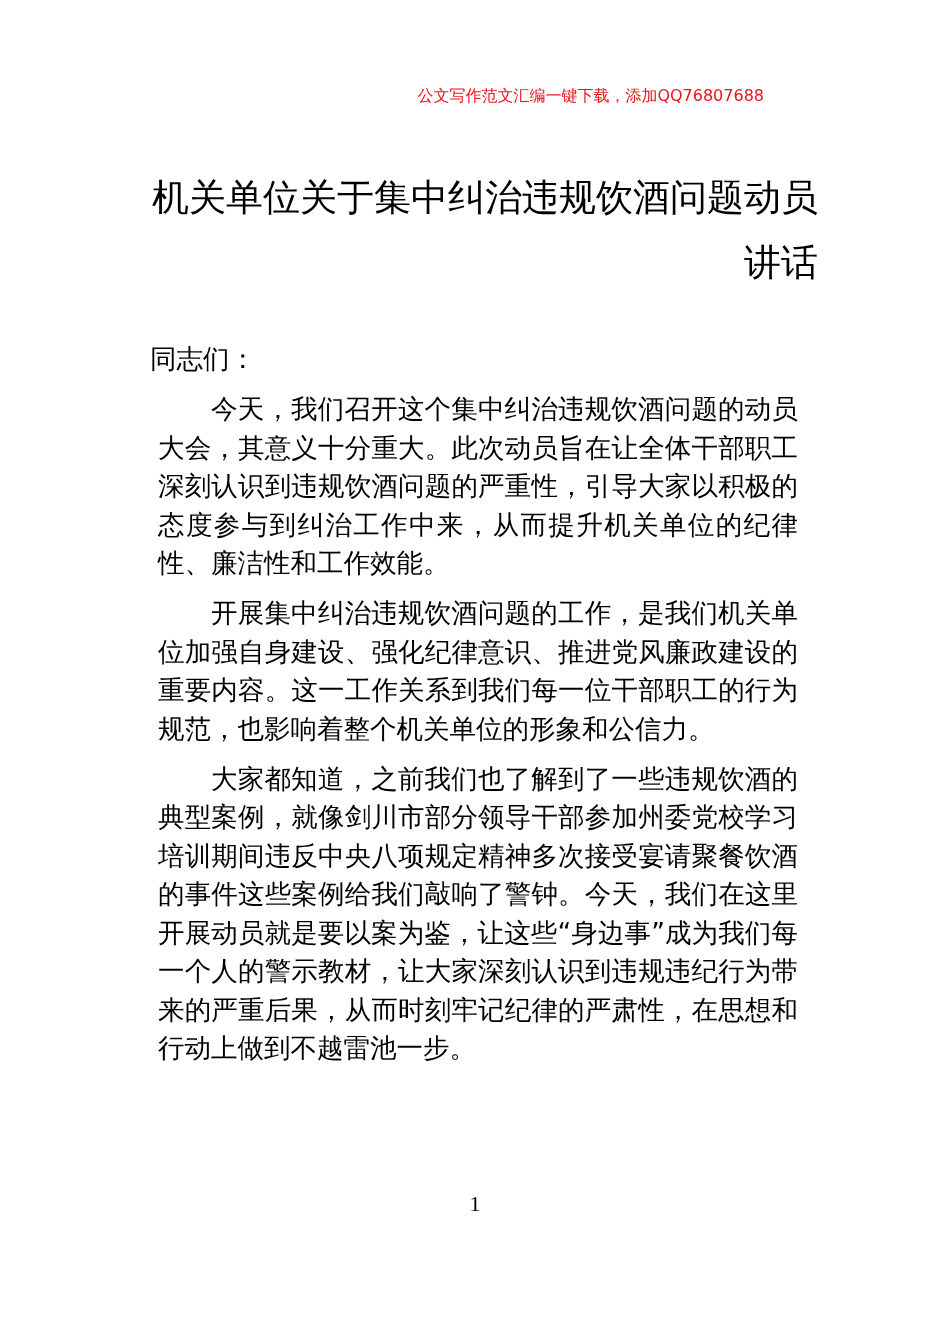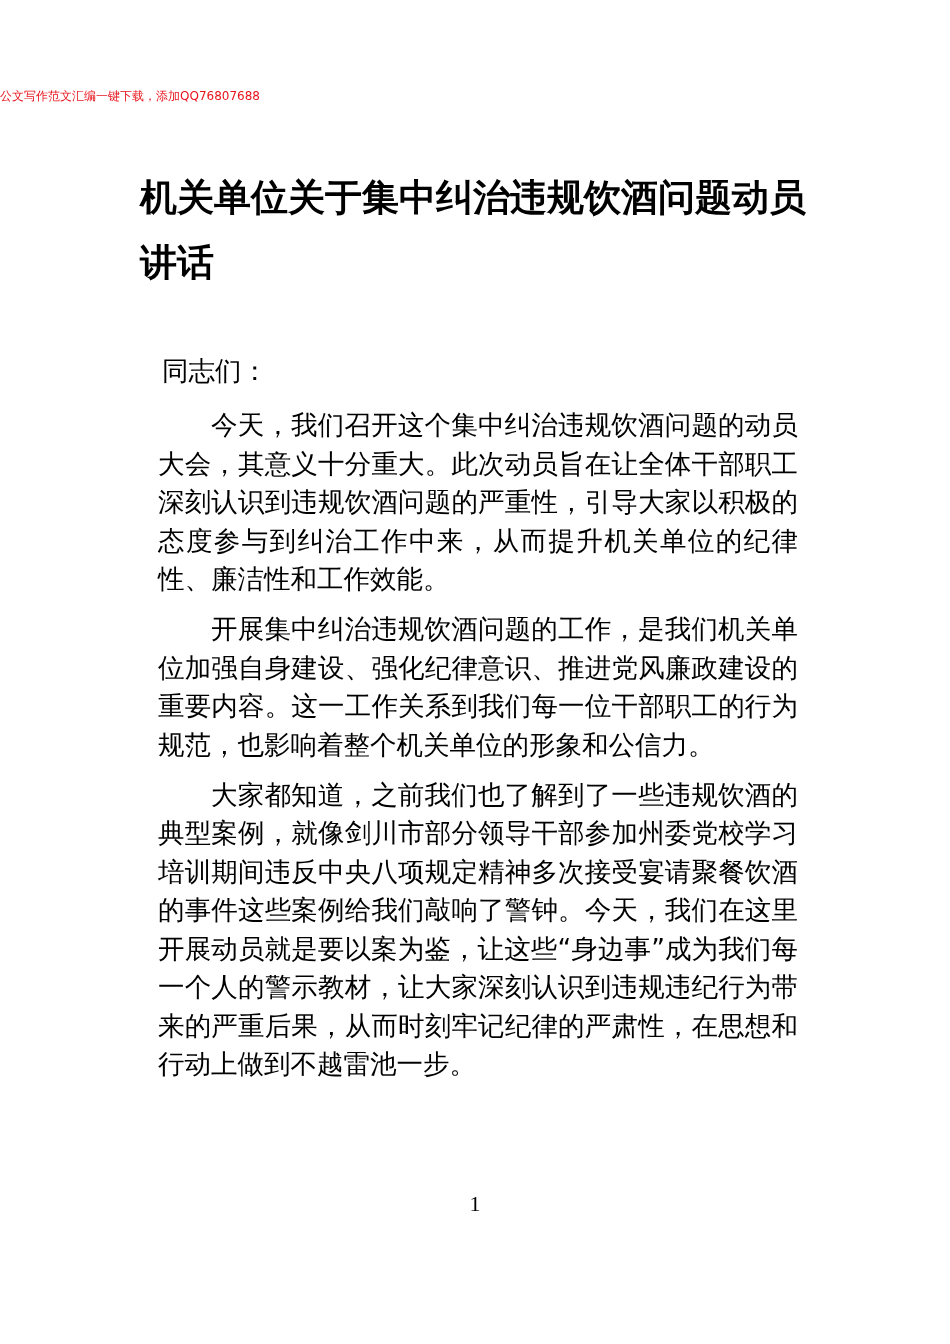--- a/index.html
+++ b/index.html
@@ -13,51 +13,51 @@
       position: relative;
       overflow: hidden;
       font-family: "DejaVu Sans", sans-serif;
       color: #000000;
     }
     .header-note {
       position: absolute;
       top: 84px;
       left: 0;
       width: 764px;
-      text-align: left;
-      font-size: 12px;
+      text-align: right;
+      font-size: 16px;
       line-height: 24px;
       color: #e8141c;
       letter-spacing: 0px;
     }
     .title {
       position: absolute;
       top: 168px;
-      left: 140px;
+      left: 148px;
       width: 670px;
-      text-align: left;
+      text-align: right;
       font-size: 37px;
       line-height: 60px;
-      font-weight: bold;
+      font-weight: normal;
       margin: 0;
     }
     .title .line2 {
       display: block;
       margin-top: 5px;
     }
     .body-text {
       position: absolute;
       top: 336px;
       left: 146px;
       width: 664px;
       font-size: 26.5px;
       line-height: 38.4px;
     }
     .salutation {
-      margin: 16px;
+      margin: 4px;
       white-space: nowrap;
     }
     .para {
       margin: 12px;
       text-indent: 53px;
       text-align: justify;
       word-break: break-all;
     }
     .page-number {
       position: absolute;

